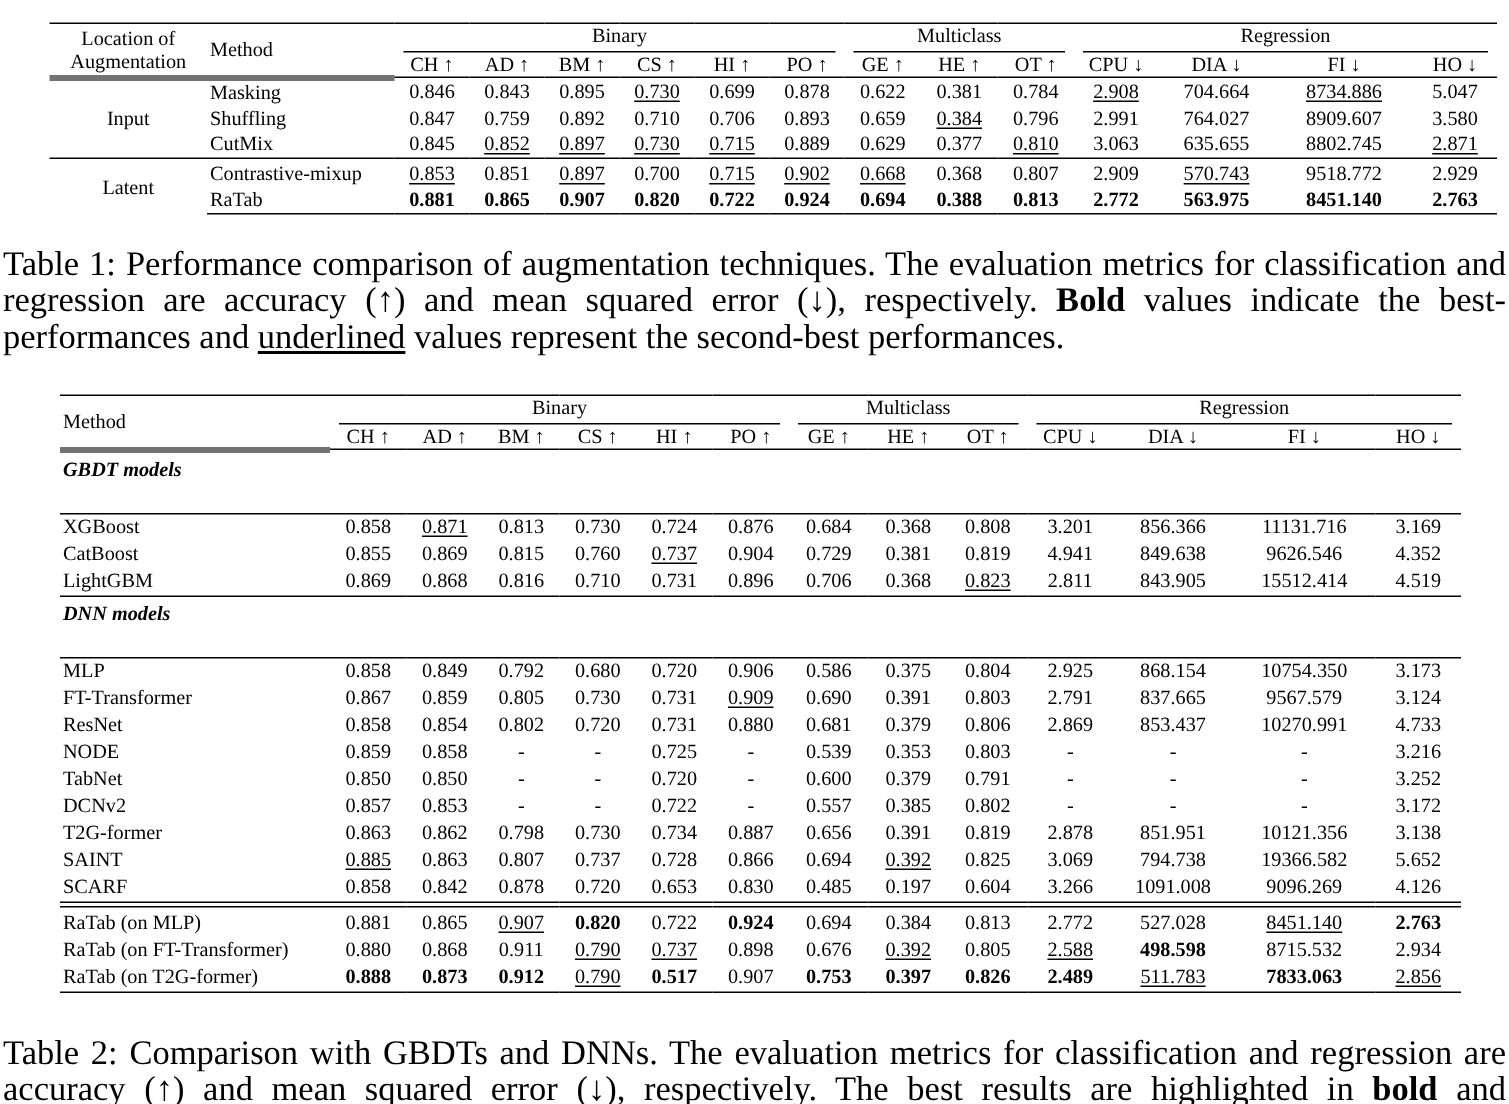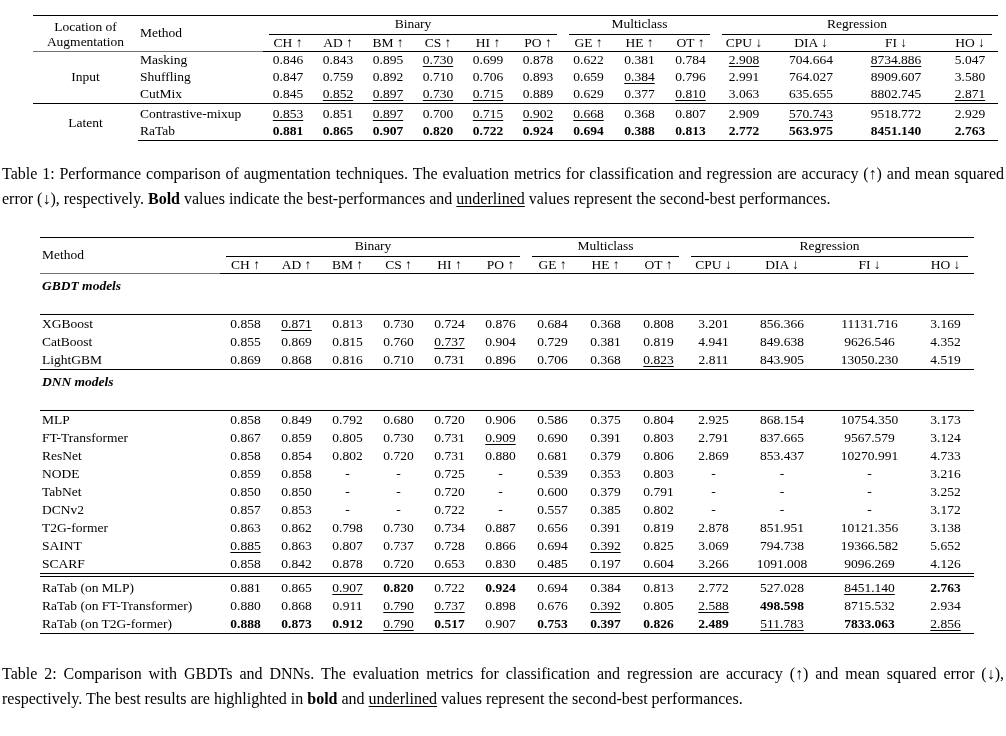--- a/index.html
+++ b/index.html
@@ -24,21 +24,21 @@
     font-weight: normal;
     text-align: center;
     vertical-align: middle;
     padding: 1px 0;
     white-space: nowrap;
     line-height: 14.5px;
   }
 
   
   thead tr.grouprow th { border-top: 1.5px solid #000; }
-  thead th.rs { border-bottom: 1px solid #737373; }
+  thead th.rs { border-bottom: 4px solid #737373; }
   thead tr.colnames th { border-bottom: 1px solid #000; }
   tr.secstart td { border-top: 1px solid #000; }
   tr.dblstart td { border-top: 4px double #000; }
   tr.lastrow td { border-bottom: 1.5px solid #000; }
   tr.sechead td {
     border-top: 1px solid #000;
     border-bottom: 1px solid #000;
     font-weight: bold; font-style: italic;
     text-align: left;
     padding: 4px 2px 20px 2px;
@@ -59,21 +59,21 @@
   #t1 tbody td { height: 15px; }
   #t2 tbody td { height: 16px; }
   #t1 tbody tr.secstart td, #t2 tbody tr.dblstart td { padding-top: 3px; }
 
   .b { font-weight: bold; }
   .u { text-decoration: underline; text-underline-offset: 2px; }
 
   p.caption {
     width: 1002px;
     margin: 21px 0 0 2px;
-    font-size: 16px;
+    font-size: 23px;
     line-height: 24.5px;
     text-align: justify;
   }
   #cap2 { margin-top: 28px; }
 </style>
 </head>
 <body>
 
 <div class="page">
   <table id="t1">
@@ -286,21 +286,21 @@
           <td><span>0.868</span></td>
           <td><span>0.816</span></td>
           <td><span>0.710</span></td>
           <td><span>0.731</span></td>
           <td><span>0.896</span></td>
           <td><span>0.706</span></td>
           <td><span>0.368</span></td>
           <td><span class="u">0.823</span></td>
           <td><span>2.811</span></td>
           <td><span>843.905</span></td>
-          <td><span>13050.230</span></td>
+          <td><span>15512.414</span></td>
           <td><span>4.519</span></td>
         </tr>
         <tr class="sechead">
           <td colspan="14">DNN models</td>
         </tr>
         <tr>
           <td class="meth">MLP</td>
           <td><span>0.858</span></td>
           <td><span>0.849</span></td>
           <td><span>0.792</span></td>

